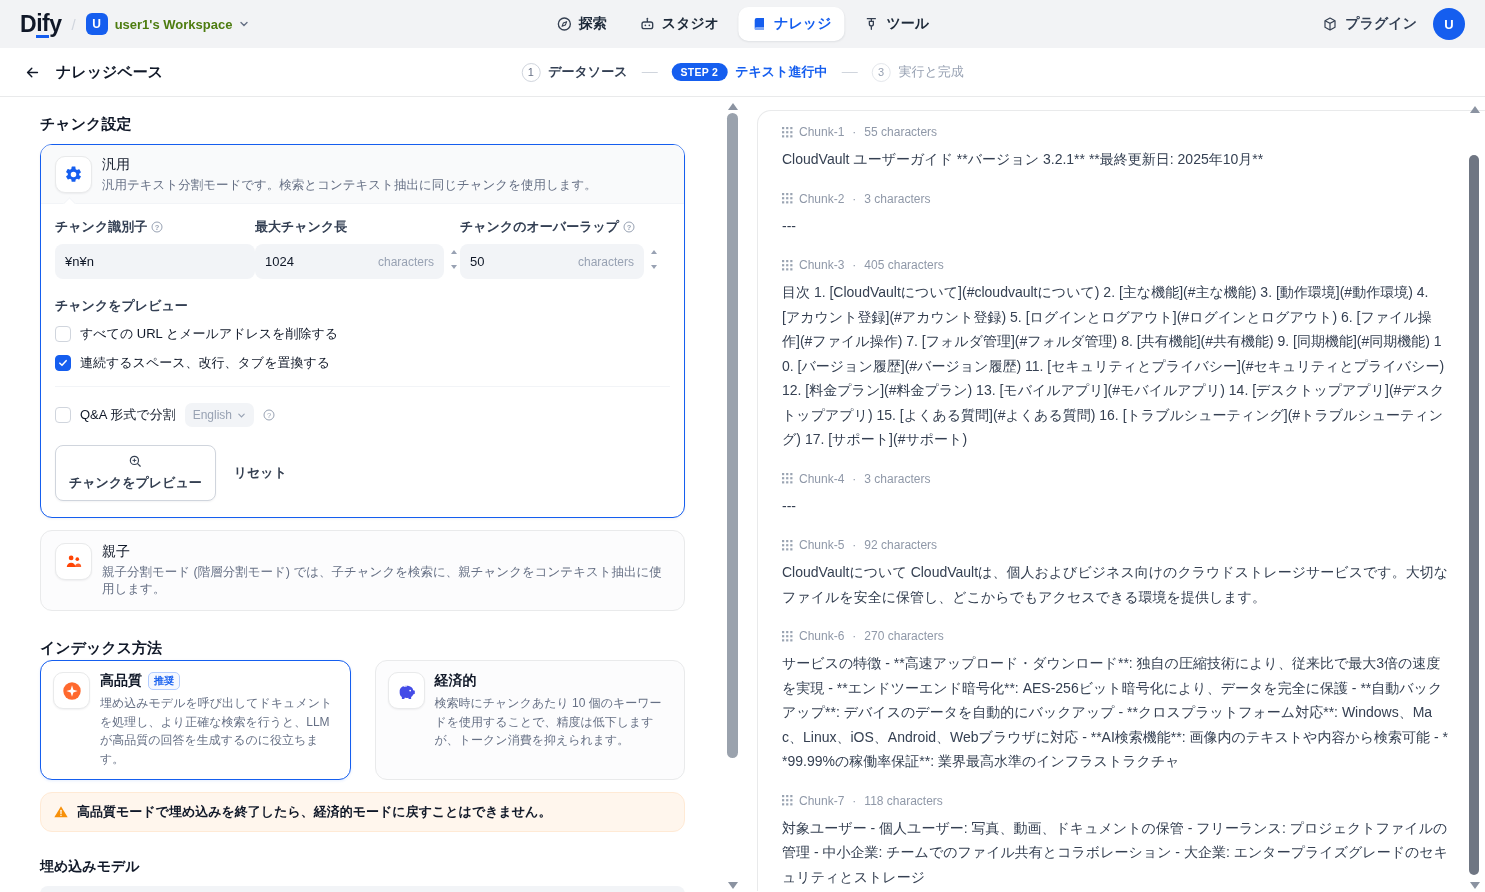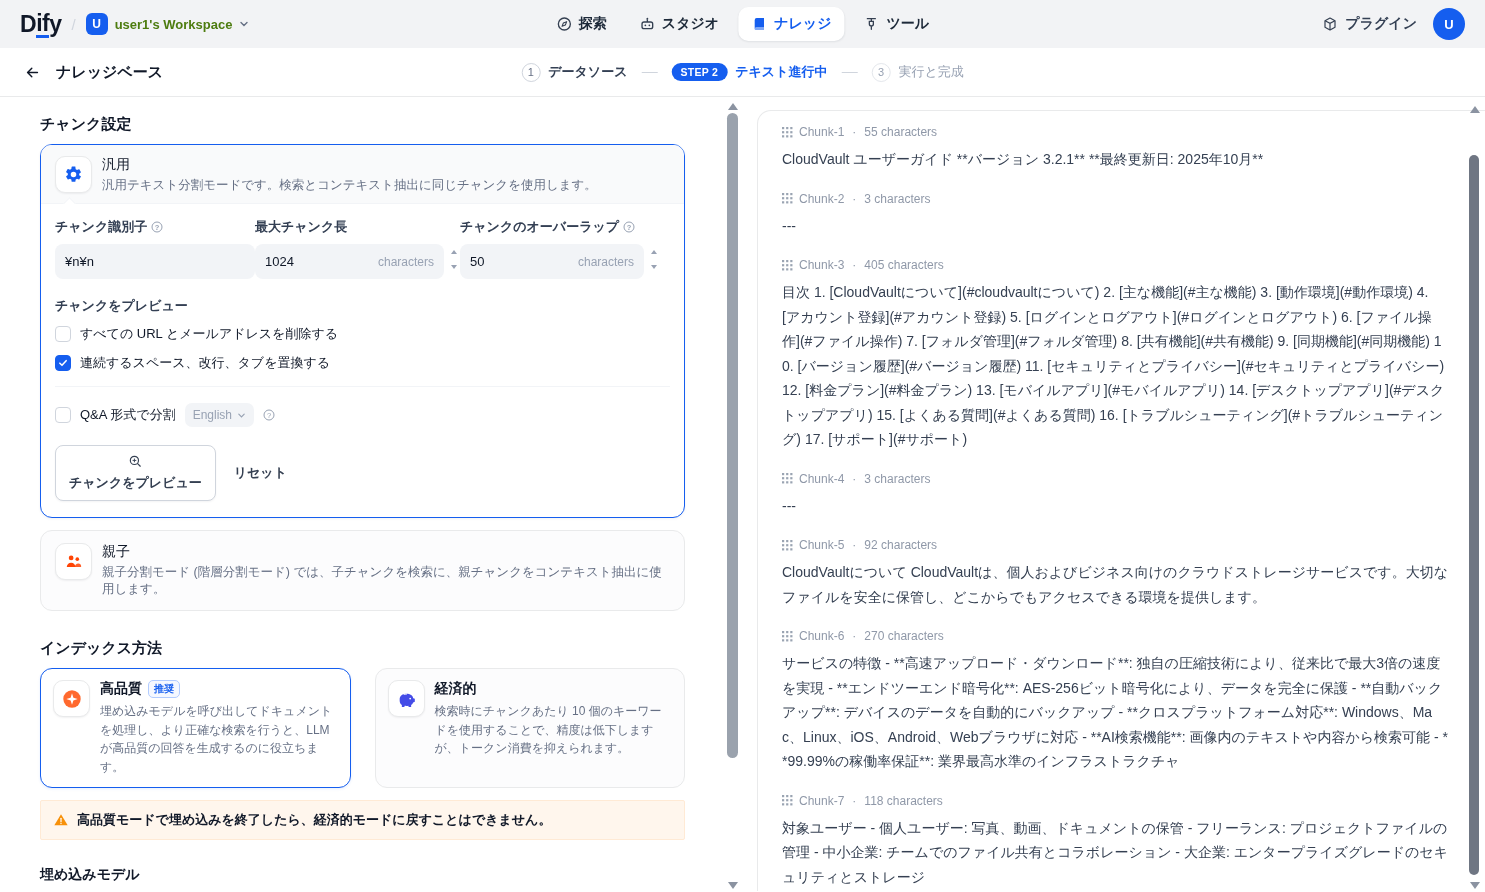--- a/index.html
+++ b/index.html
@@ -74,28 +74,28 @@
   .lang-select { background:#f2f4f7; border-radius:7px; padding:5px 8px; font-size:12px; color:#98a2b3; display:flex; align-items:center; gap:5px; cursor:not-allowed; }
   .btn-row { display:flex; align-items:center; gap:18px; }
   .btn-secondary { display:flex; align-items:center; gap:6px; border:1px solid #d0d5dd; border-radius:8px; background:#fff; padding:8px 13px; font-size:13px; font-weight:600; color:#354052; cursor:pointer; box-shadow:0 1px 2px rgba(16,24,40,.05);flex-direction:column; }
   .btn-text { font-size:13px; font-weight:600; color:#354052; background:none; border:none; cursor:pointer; }
 
   
   .pc-card { margin-top:12px; border:1px solid #e9eaeb; border-radius:12px; background:#fcfcfd; padding:12px 14px; display:flex; gap:10px; cursor:pointer; }
 
   
   .idx-title { margin-top:28px; }
-  .idx-grid { display:flex; gap:24px; margin-top:10px; }
+  .idx-grid { display:flex; gap:24px; margin-top:2px; }
   .idx-card { width:317px; border:1px solid #e9eaeb; border-radius:12px; background:#fcfcfd; padding:11px 12px; display:flex; gap:10px; cursor:pointer; }
   .idx-card.selected { border:1.5px solid #155eef; background:#fff; box-shadow:0 1px 3px rgba(21,94,239,.1); }
   .idx-name { font-size:14px; font-weight:700; color:#101828; display:flex; align-items:center; gap:6px; }
   .badge { font-size:10px; font-weight:600; color:#155eef; border:1px solid #b2ccff; background:#f5f8ff; border-radius:5px; padding:1px 5px; }
   .idx-desc { font-size:12px; color:#667085; line-height:1.55; margin-top:4px; }
 
-  .warning { margin-top:12px; background:#fff6ed; border:1px solid #ffead5; border-radius:2px; padding:10px 12px; display:flex; align-items:center; gap:8px; }
+  .warning { margin-top:12px; background:#fff6ed; border:1px solid #ffead5; border-radius:12px; padding:10px 12px; display:flex; align-items:center; gap:8px; }
   .warning-text { font-size:13px; font-weight:700; color:#101828; }
 
   
   .emb-title { margin-top:26px; font-size:14px; }
   .model-select { margin-top:10px; height:38px; background:#f2f4f7; border-radius:8px; display:flex; align-items:center; gap:8px; padding:0 12px; cursor:pointer; }
   .model-name { font-size:13px; color:#101828; }
   .model-select .chev { margin-left:auto; }
   .ms-logo { display:grid; grid-template-columns:7px 7px; grid-template-rows:7px 7px; gap:1.5px; }
   .ms-logo span:nth-child(1){background:#f25022;} .ms-logo span:nth-child(2){background:#7fba00;}
   .ms-logo span:nth-child(3){background:#00a4ef;} .ms-logo span:nth-child(4){background:#ffb900;}

